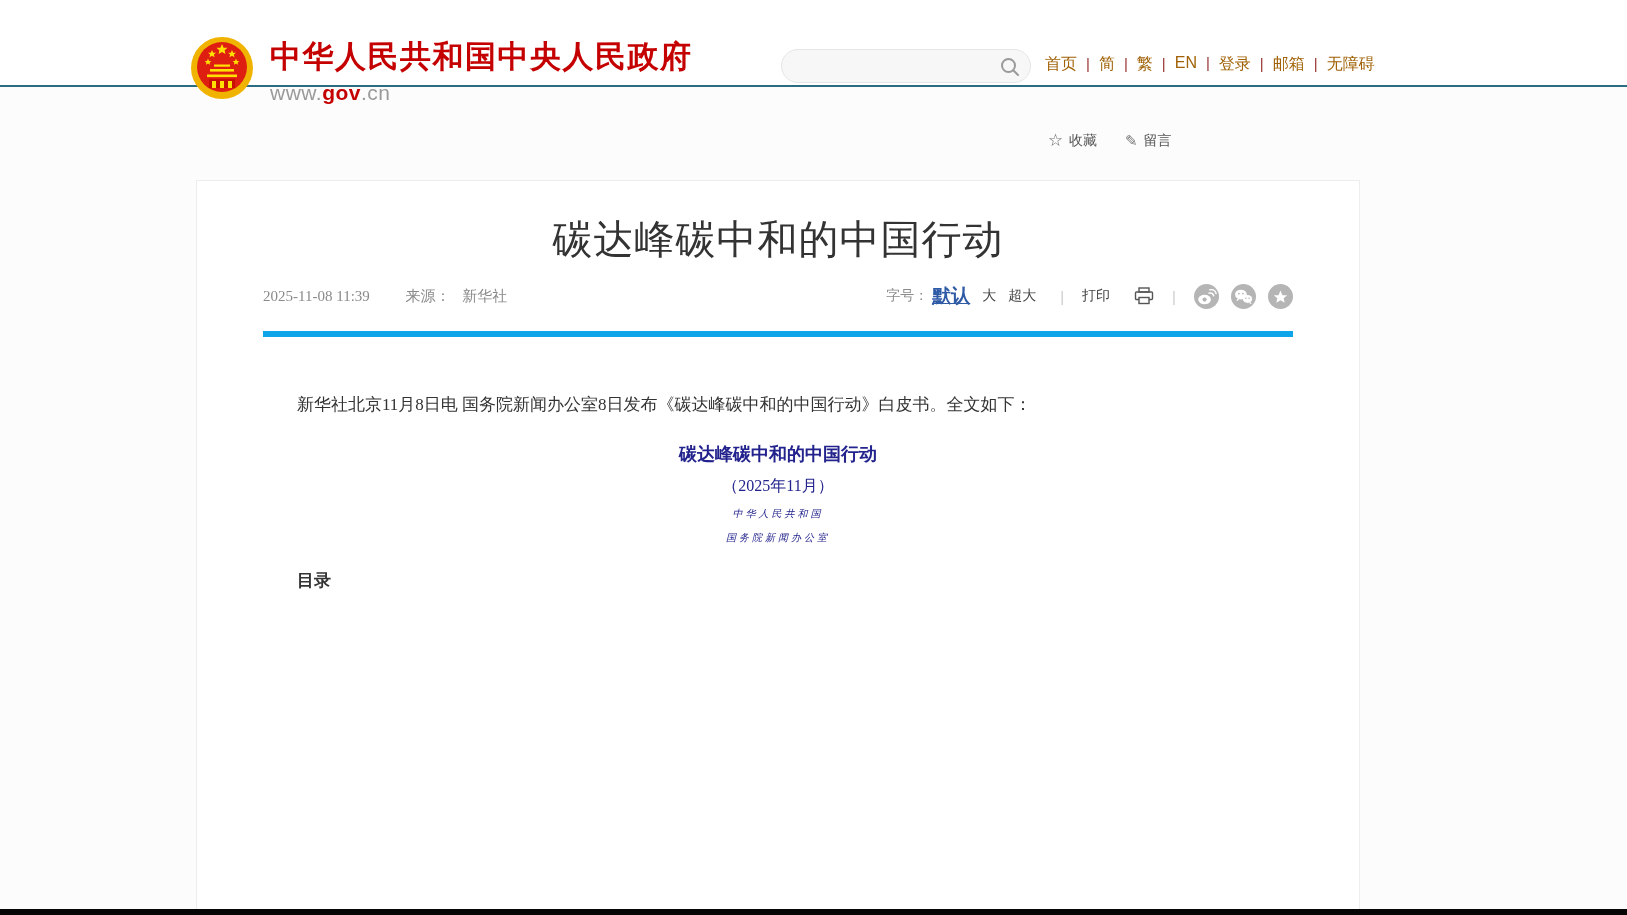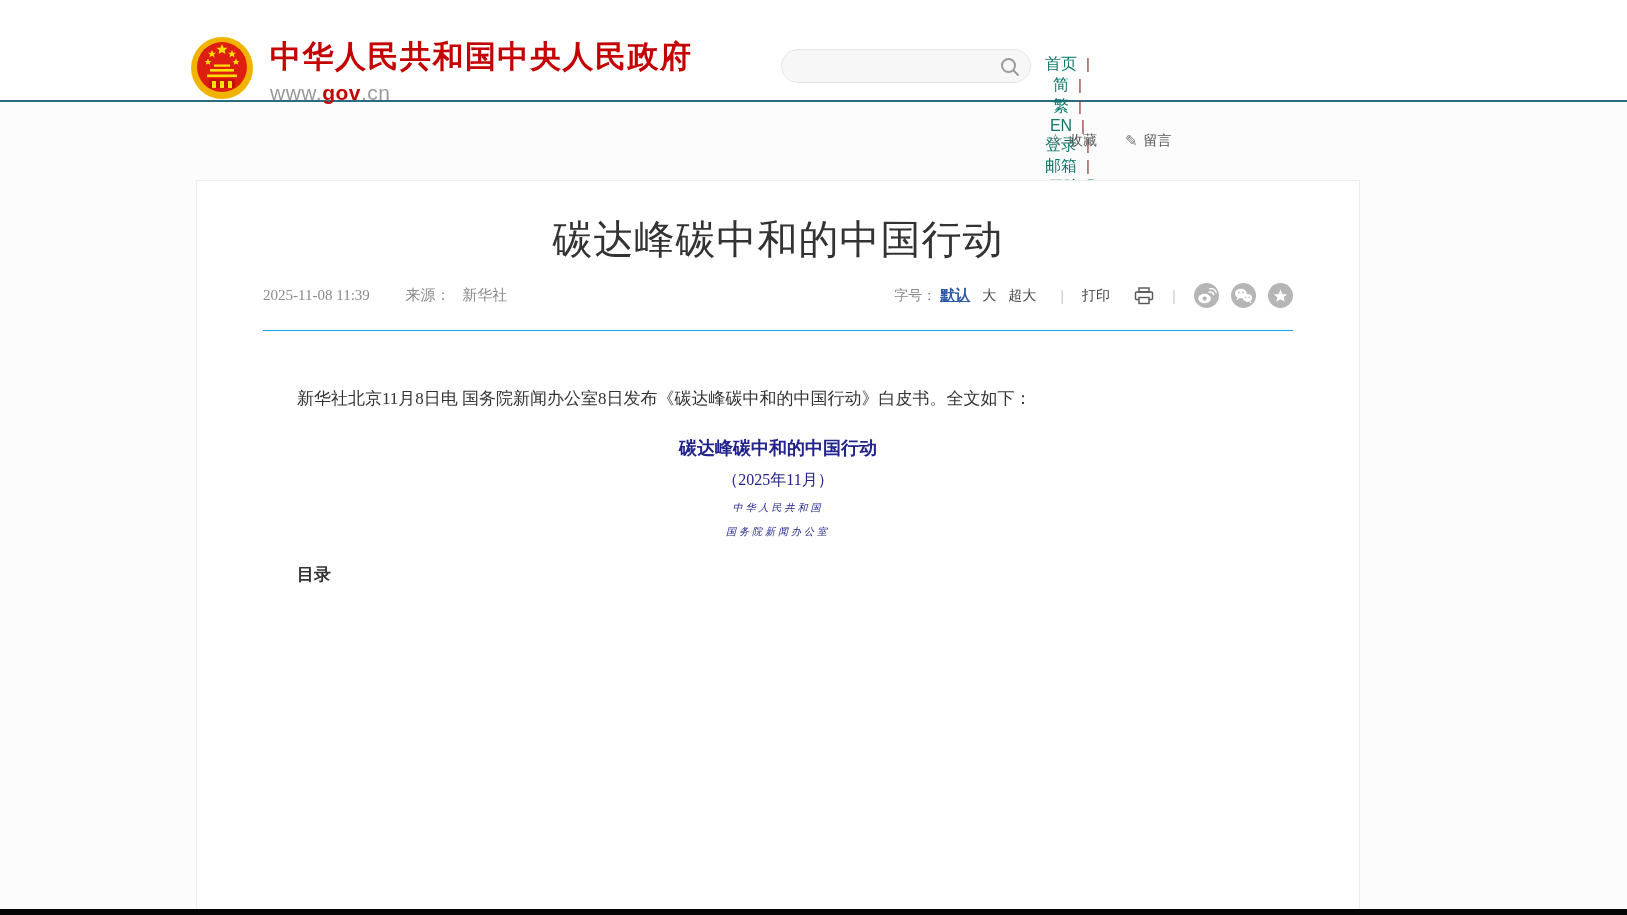--- a/index.html
+++ b/index.html
@@ -9,47 +9,47 @@
     --link-blue:#2E5AA6;
     --sep-red:#993333;
   }
   *{margin:0;padding:0;box-sizing:border-box;}
   html,body{width:1627px;height:915px;}
   body{
     position:relative;overflow:hidden;background:#fcfcfc;
     font-family:"Liberation Sans",sans-serif;color:#333;
   }
   
-  .site-header{position:absolute;top:0;left:0;width:1627px;height:102px;background:#fff;border-bottom:2px solid var(--header-line);padding-left:8px;}
+  .site-header{position:absolute;top:0;left:0;width:1627px;height:87px;background:#fff;border-bottom:2px solid var(--header-line);padding-left:8px;}
   .brand{position:absolute;left:190px;top:36px;display:flex;align-items:flex-start;gap:16px;cursor:pointer;}
   .emblem{width:64px;height:64px;display:block;}
   .brand-text{padding-top:4px;}
   .site-title{font-size:31px;font-weight:bold;color:var(--brand-red);letter-spacing:1.5px;line-height:1.1;}
   .site-url{font-size:21px;color:#9a9a9a;margin-top:7px;letter-spacing:.5px;}
   .site-url .hl{color:var(--brand-red);font-weight:bold;}
   .search{position:absolute;left:781px;top:49px;width:250px;height:34px;border-radius:17px;background:#f7f7f7;border:1px solid #e6e6e6;}
   .search input{position:absolute;left:16px;top:0;width:195px;height:32px;border:none;outline:none;background:transparent;font-size:15px;color:#333;font-family:inherit;}
   .search .mag{position:absolute;right:9px;top:6px;width:22px;height:22px;cursor:pointer;background:none;border:none;padding:0;}
-  .top-nav{position:absolute;left:1045px;top:54px;display:flex;align-items:center;font-size:16px;color:#0f766e;white-space:nowrap;flex-direction:column;}
+  .top-nav{position:absolute;left:1045px;top:54px;display:flex;font-size:16px;color:#a16207;white-space:nowrap;}
   .top-nav .nav-item{cursor:pointer;}
   .top-nav .nav-item:not(:last-child)::after{content:"|";color:var(--sep-red);margin:0 9px;font-size:15px;}
   
   .page-tools{position:absolute;left:1048px;top:131px;display:flex;gap:28px;font-size:14px;color:#555;align-items:center;}
   .tool{display:flex;align-items:center;gap:6px;cursor:pointer;}
   .tool .glyph{font-size:15px;color:#777;}
   
   .article-card{position:absolute;left:196px;top:180px;width:1164px;height:760px;background:#fff;border:1px solid #ededed;border-bottom:none;padding:0 66px;}
   .article-title{margin-top:34px;text-align:center;font-size:40px;font-weight:500;color:#333;letter-spacing:1px;line-height:1.2;}
-  .meta-row{margin-top:20px;display:flex;justify-content:space-between;align-items:center;border-bottom:1px solid #0ea5e9;padding-bottom:22px;}
+  .meta-row{margin-top:20px;display:flex;justify-content:space-between;align-items:center;border-bottom:6px solid #0ea5e9;padding-bottom:22px;}
   .meta-left{font-family:"Liberation Serif",serif;font-size:15px;color:#8a8a8a;}
   .meta-left .src-label{margin-left:32px;}
   .meta-left .src{margin-left:8px;}
   .meta-right{display:flex;align-items:center;font-size:14px;color:#444;}
   .meta-right .fs-label{color:#8a8a8a;text-align:right;}
-  .fs-default{color:var(--link-blue);font-weight:bold;text-decoration:underline;margin:0 6px 0 4px;cursor:pointer;font-size:15px;}
+  .fs-default{color:var(--link-blue);font-weight:bold;text-decoration:underline;margin:0 6px 0 4px;cursor:pointer;font-size:19px;}
   .fs-opt{margin:0 6px;cursor:pointer;}
   .meta-sep{color:#ccc;margin:0 18px;font-size:15px;}
   .print-btn{display:flex;align-items:center;gap:24px;cursor:pointer;}
   .share-icons{display:flex;gap:12px;align-items:center;}
   .share-icons svg{width:25px;height:25px;cursor:pointer;display:block;}
   
   .lead{margin-top:54px;text-indent:2em;font-size:17px;line-height:1.6;color:#333;font-family:"Liberation Serif",serif;}
   .doc-title{margin-top:24px;text-align:center;font-size:18px;font-weight:bold;color:var(--doc-blue);font-family:"Liberation Serif",serif;}
   .doc-line{margin-top:10px;text-align:center;font-size:16px;color:var(--doc-blue);font-family:"Liberation Serif",serif;}
   .doc-line.kai{font-size:10px;letter-spacing:3px;font-style:italic;}

